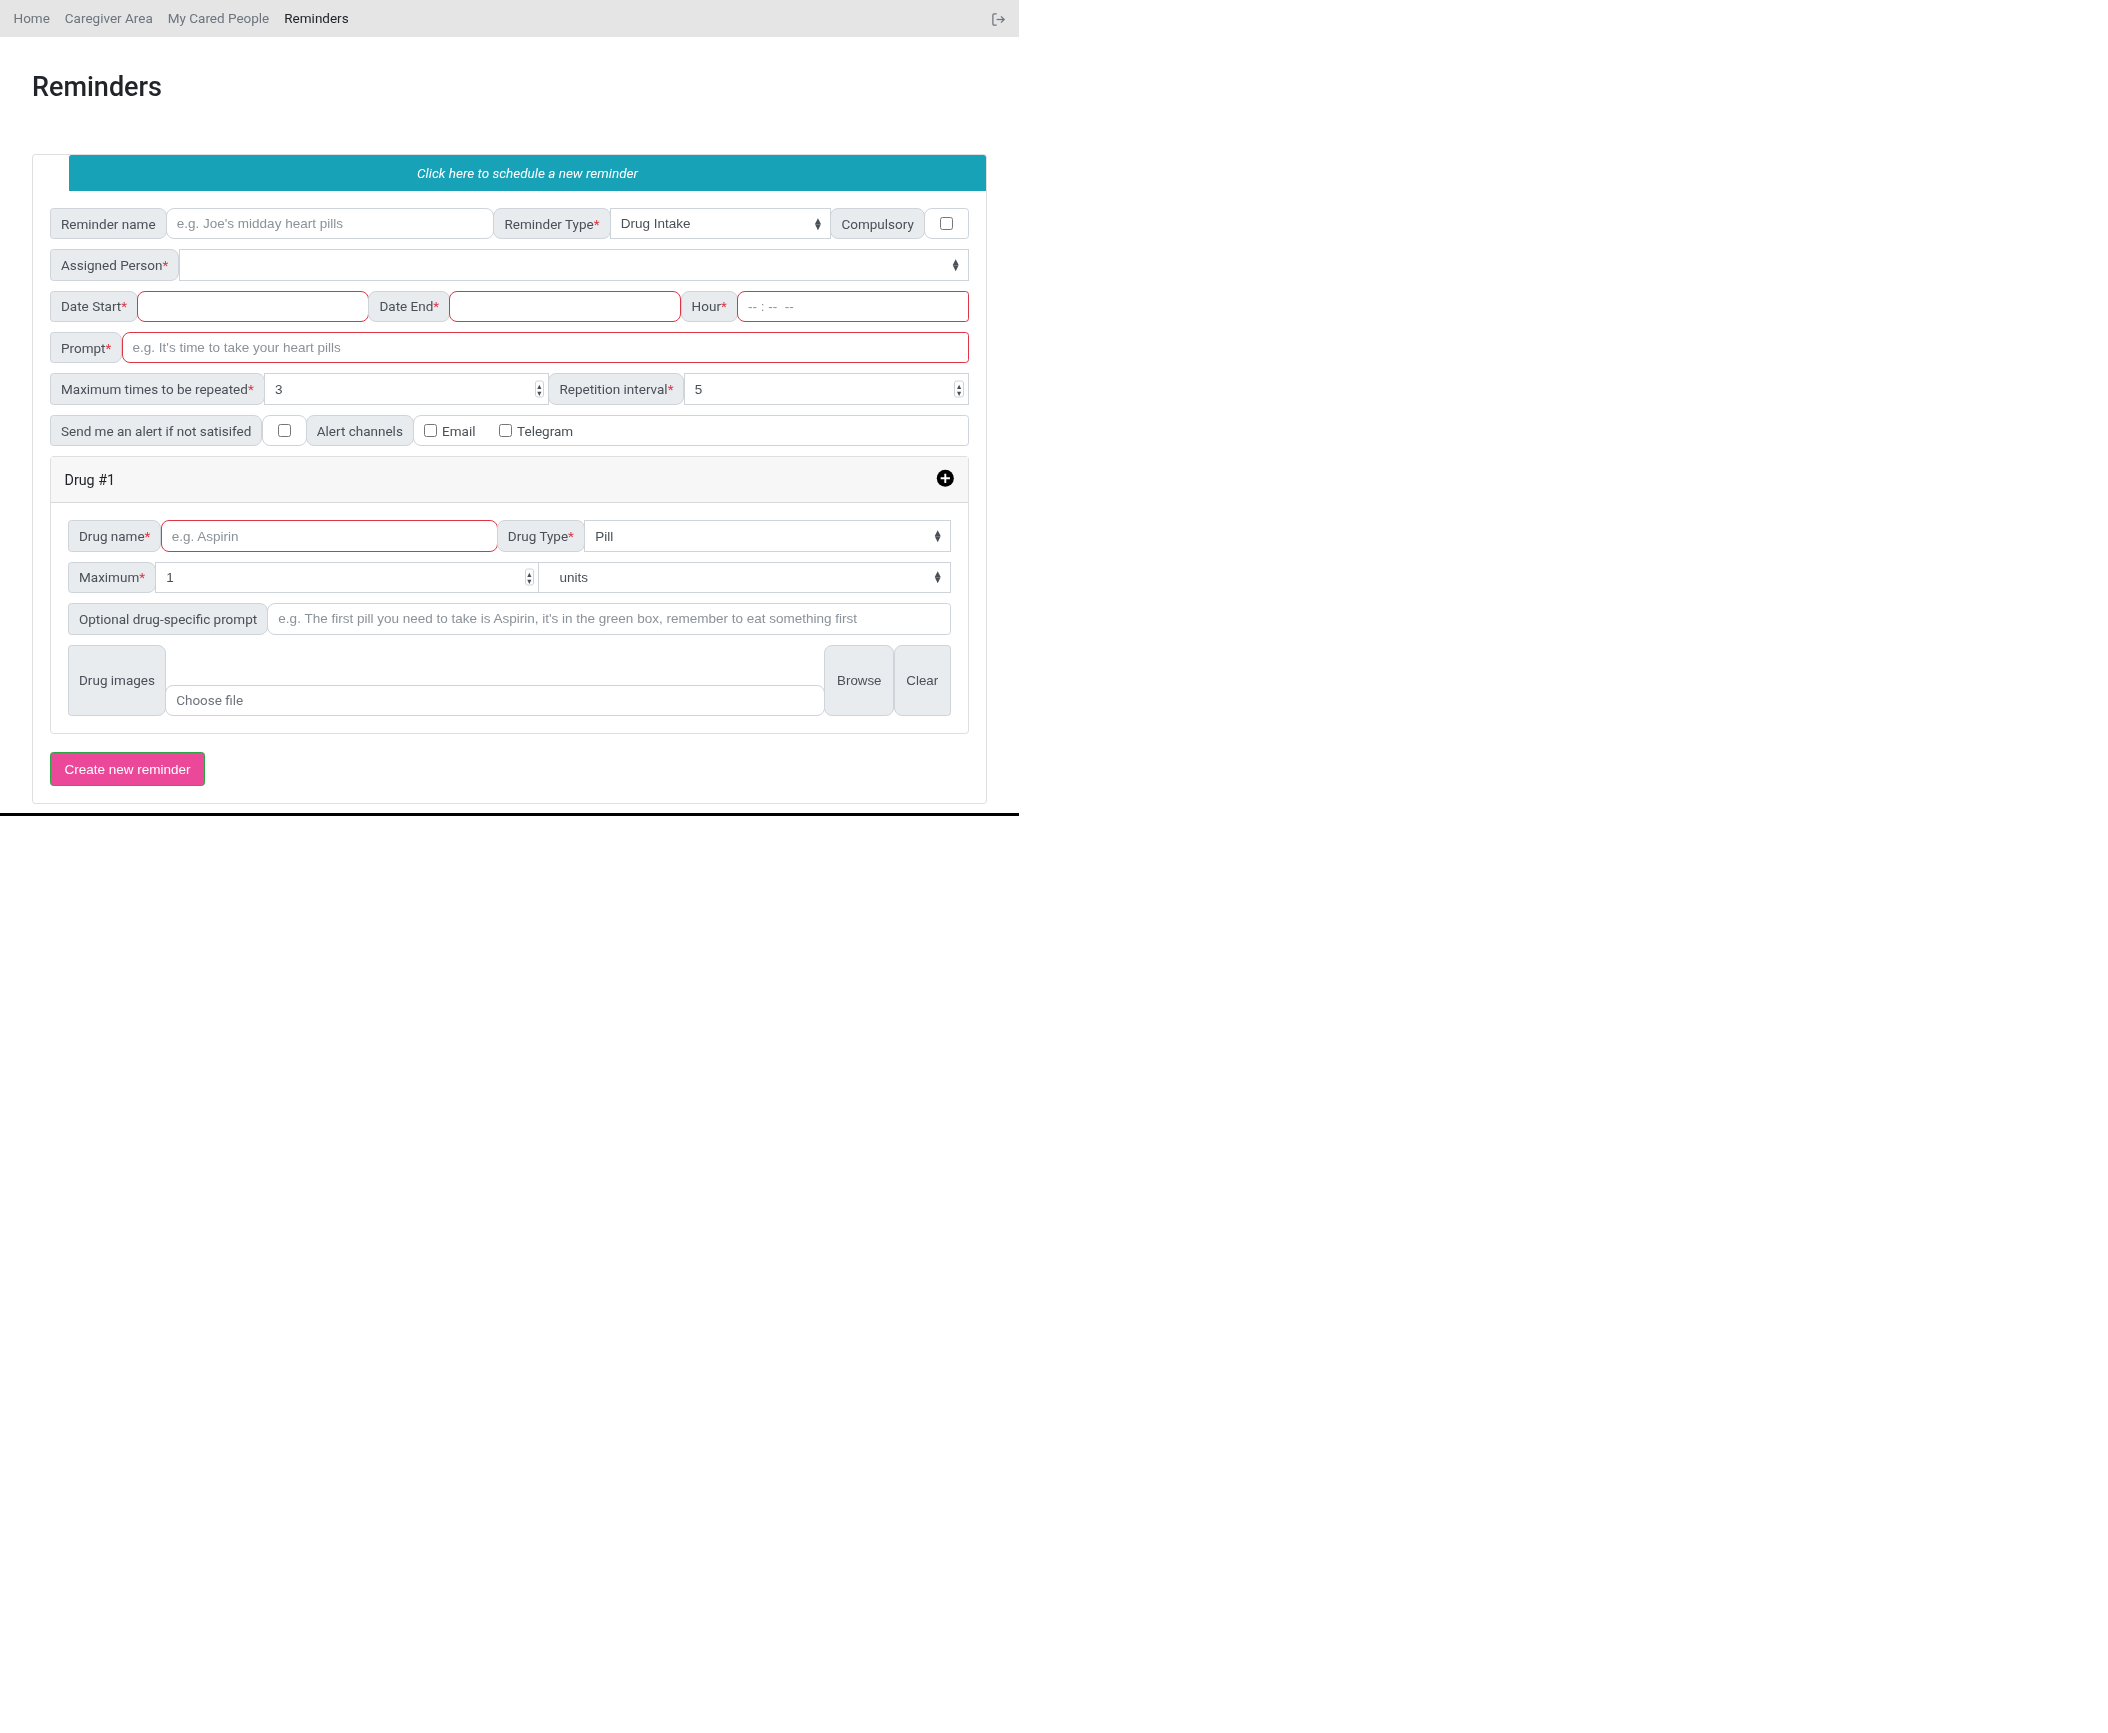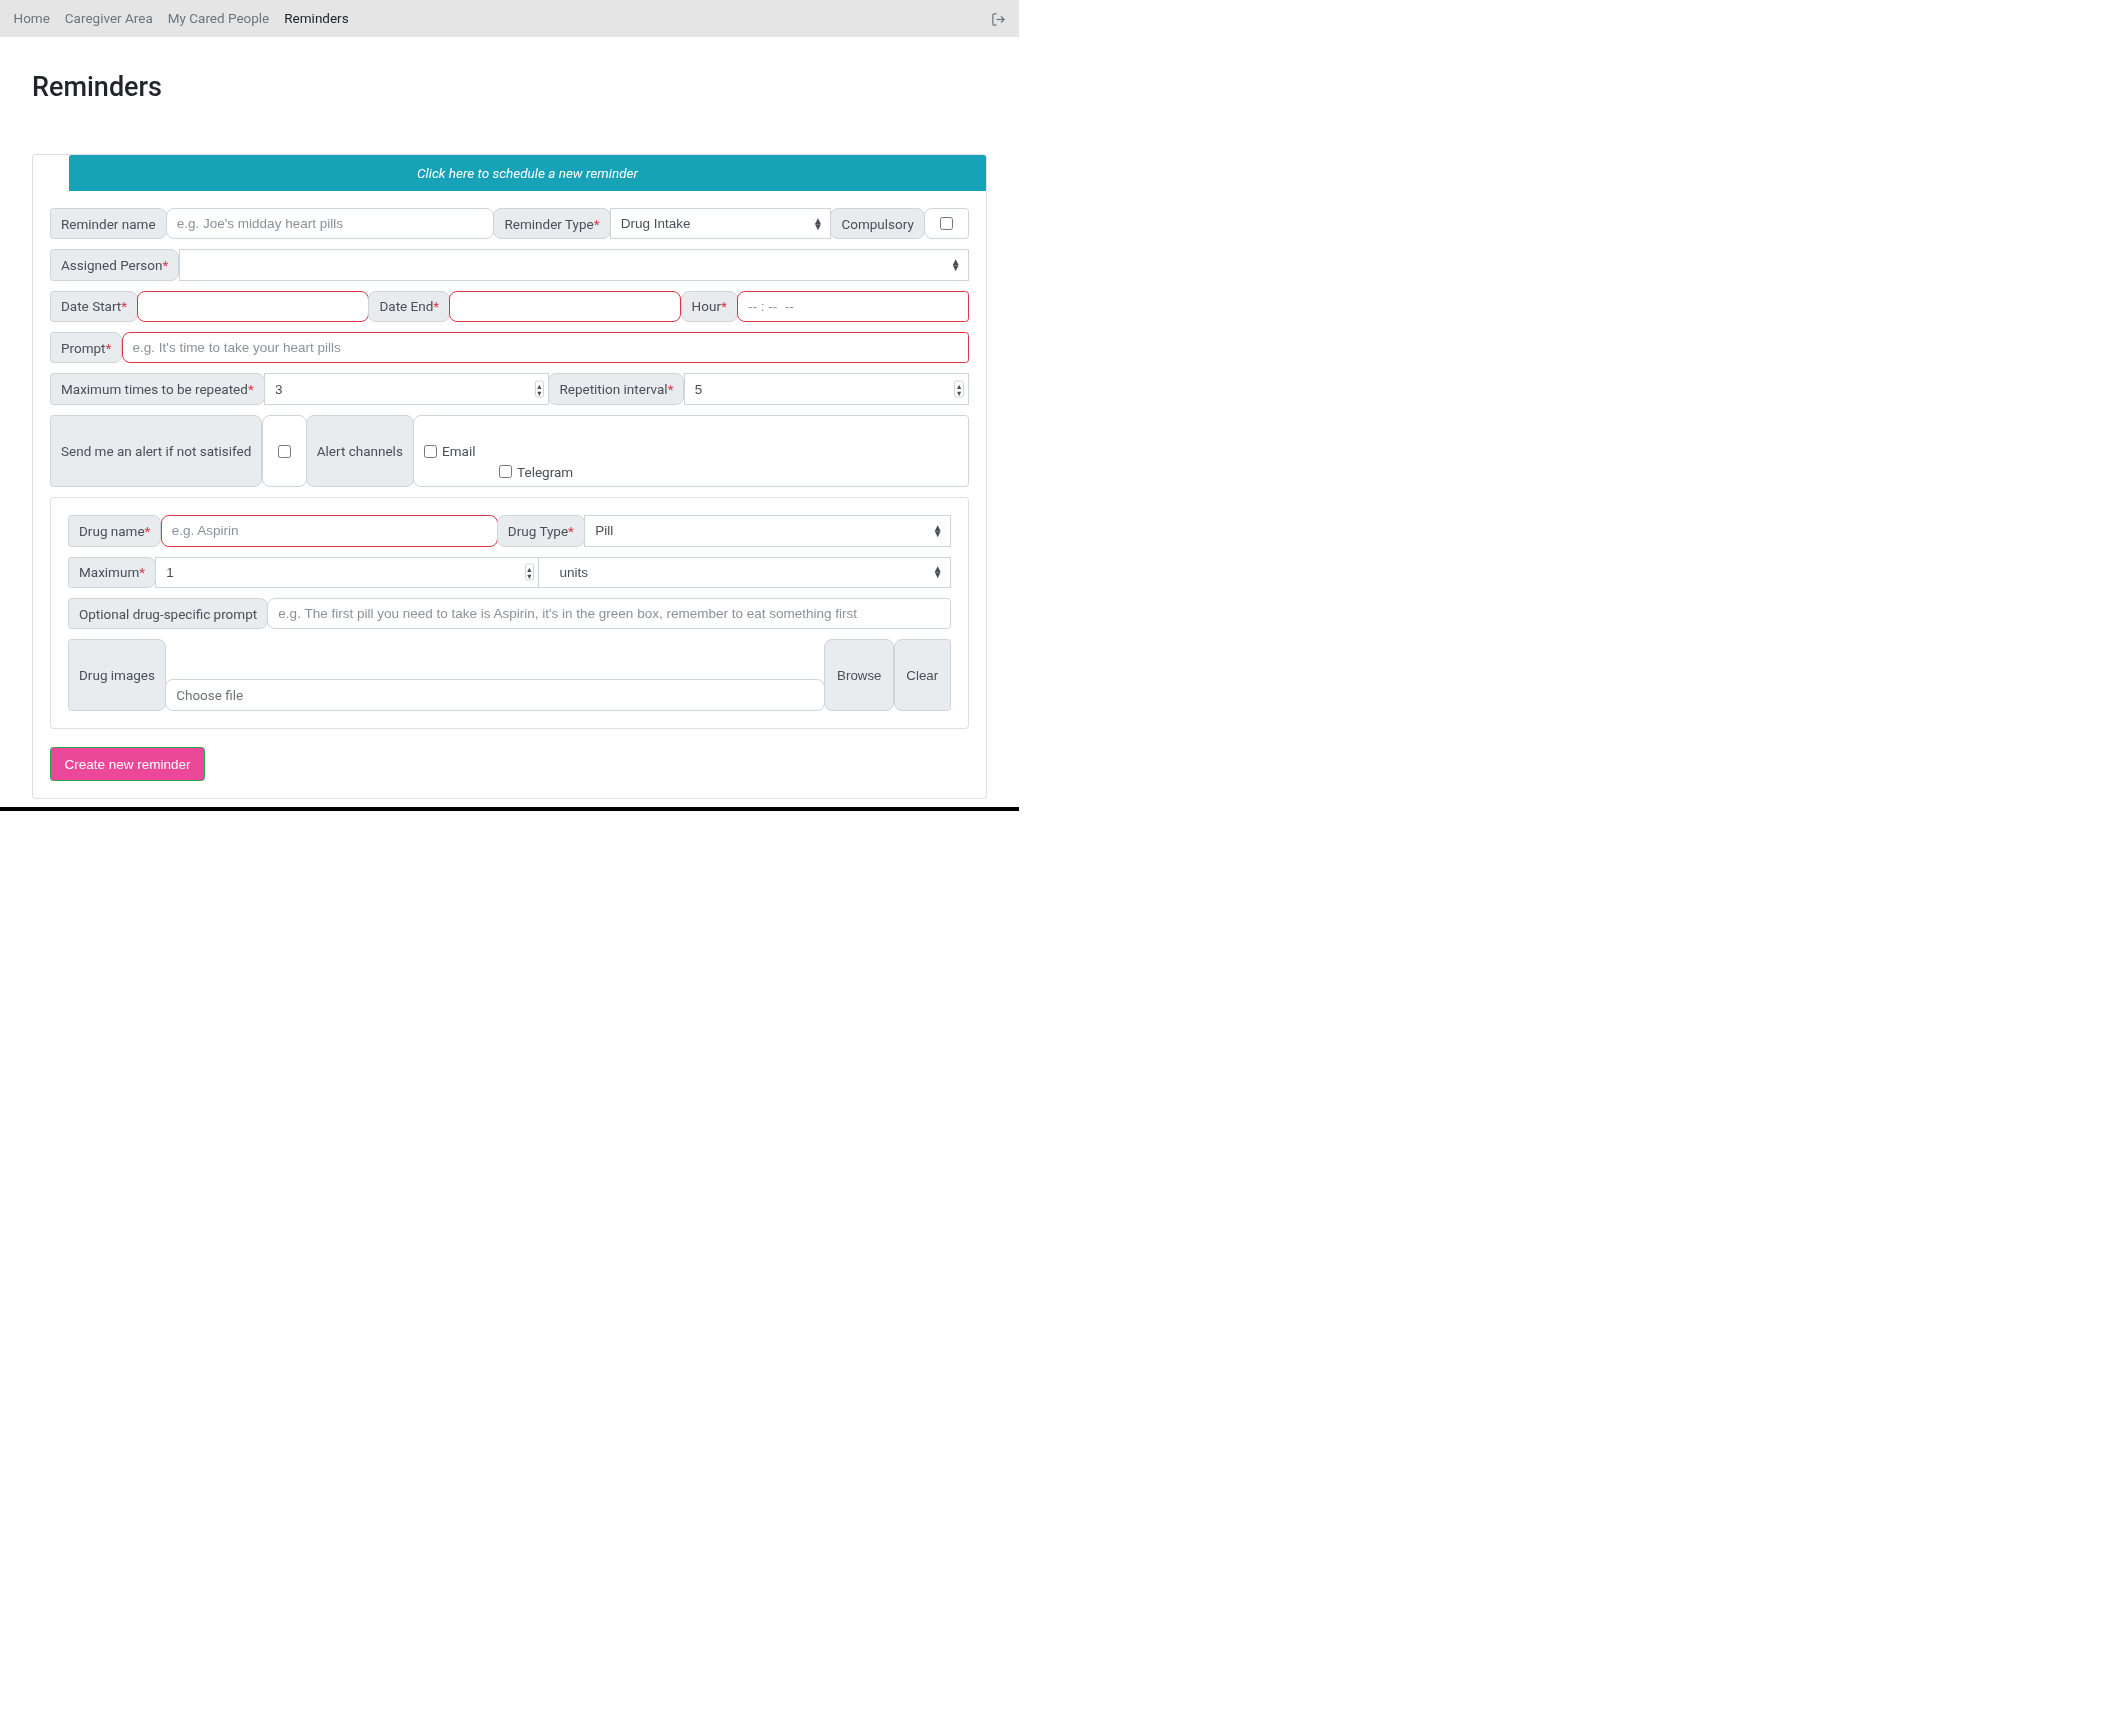--- a/index.html
+++ b/index.html
@@ -168,29 +168,38 @@
           <span class="input-group-text">Send me an alert if not satisifed</span>
           <span class="input-group-text adjacent" style="background:#fff;">
               <input type="checkbox" class="checkbox-plain" style="">
             </span>
           <span class="input-group-text adjacent">Alert channels</span>
           <span class="form-control adjacent" style="display:flex; align-items:center; gap:23.6px; border-left:0.8px solid #ced4da;">
             <label style="display:flex; align-items:center; gap:5px; color:#495057;">
                 <input type="checkbox" style=""> 
                 <span>Email</span>
               </label>
-            <label style="display:flex; align-items:center; gap:5px; color:#495057;margin-top:41px;">
+            <label style="display:flex; align-items:center; gap:5px; color:#495057;">
                 <input type="checkbox" style=""> 
                 <span>Telegram</span>
               </label>
           </span>
         </div>
 
 
         <div class="drug-card">
+          <div class="drug-card-header">
+            <span class="title">Drug #1</span>
+            <span class="add">
+              <svg class="icon-big" viewBox="0 0 24 24">
+                  <circle cx="12" cy="12" r="11" fill="#000"></circle>
+                  <path d="M12 6v12M6 12h12" stroke="#fff" stroke-width="2.5"></path>
+                </svg>
+            </span>
+          </div>
           <div class="drug-card-body">
 
             <div class="input-group">
               <span class="input-group-text">
                   <span>Drug name</span>
                   <span class="req">*</span>
                 </span>
               <input class="form-control invalid adjacent" style="flex: 0 0 337px;" placeholder="e.g. Aspirin">
               <span class="input-group-text adjacent">
                   <span>Drug Type</span>

